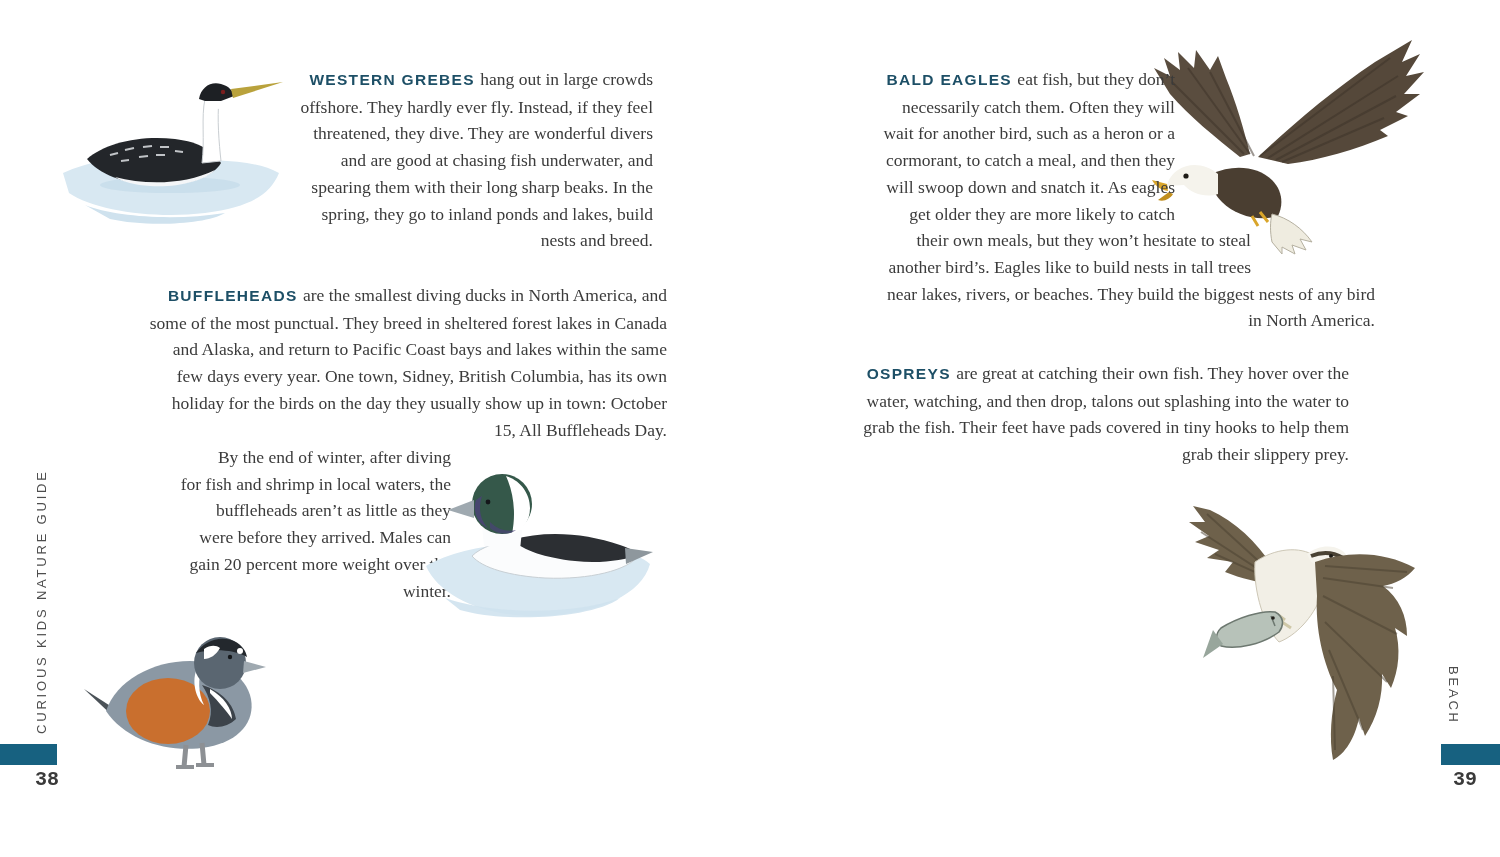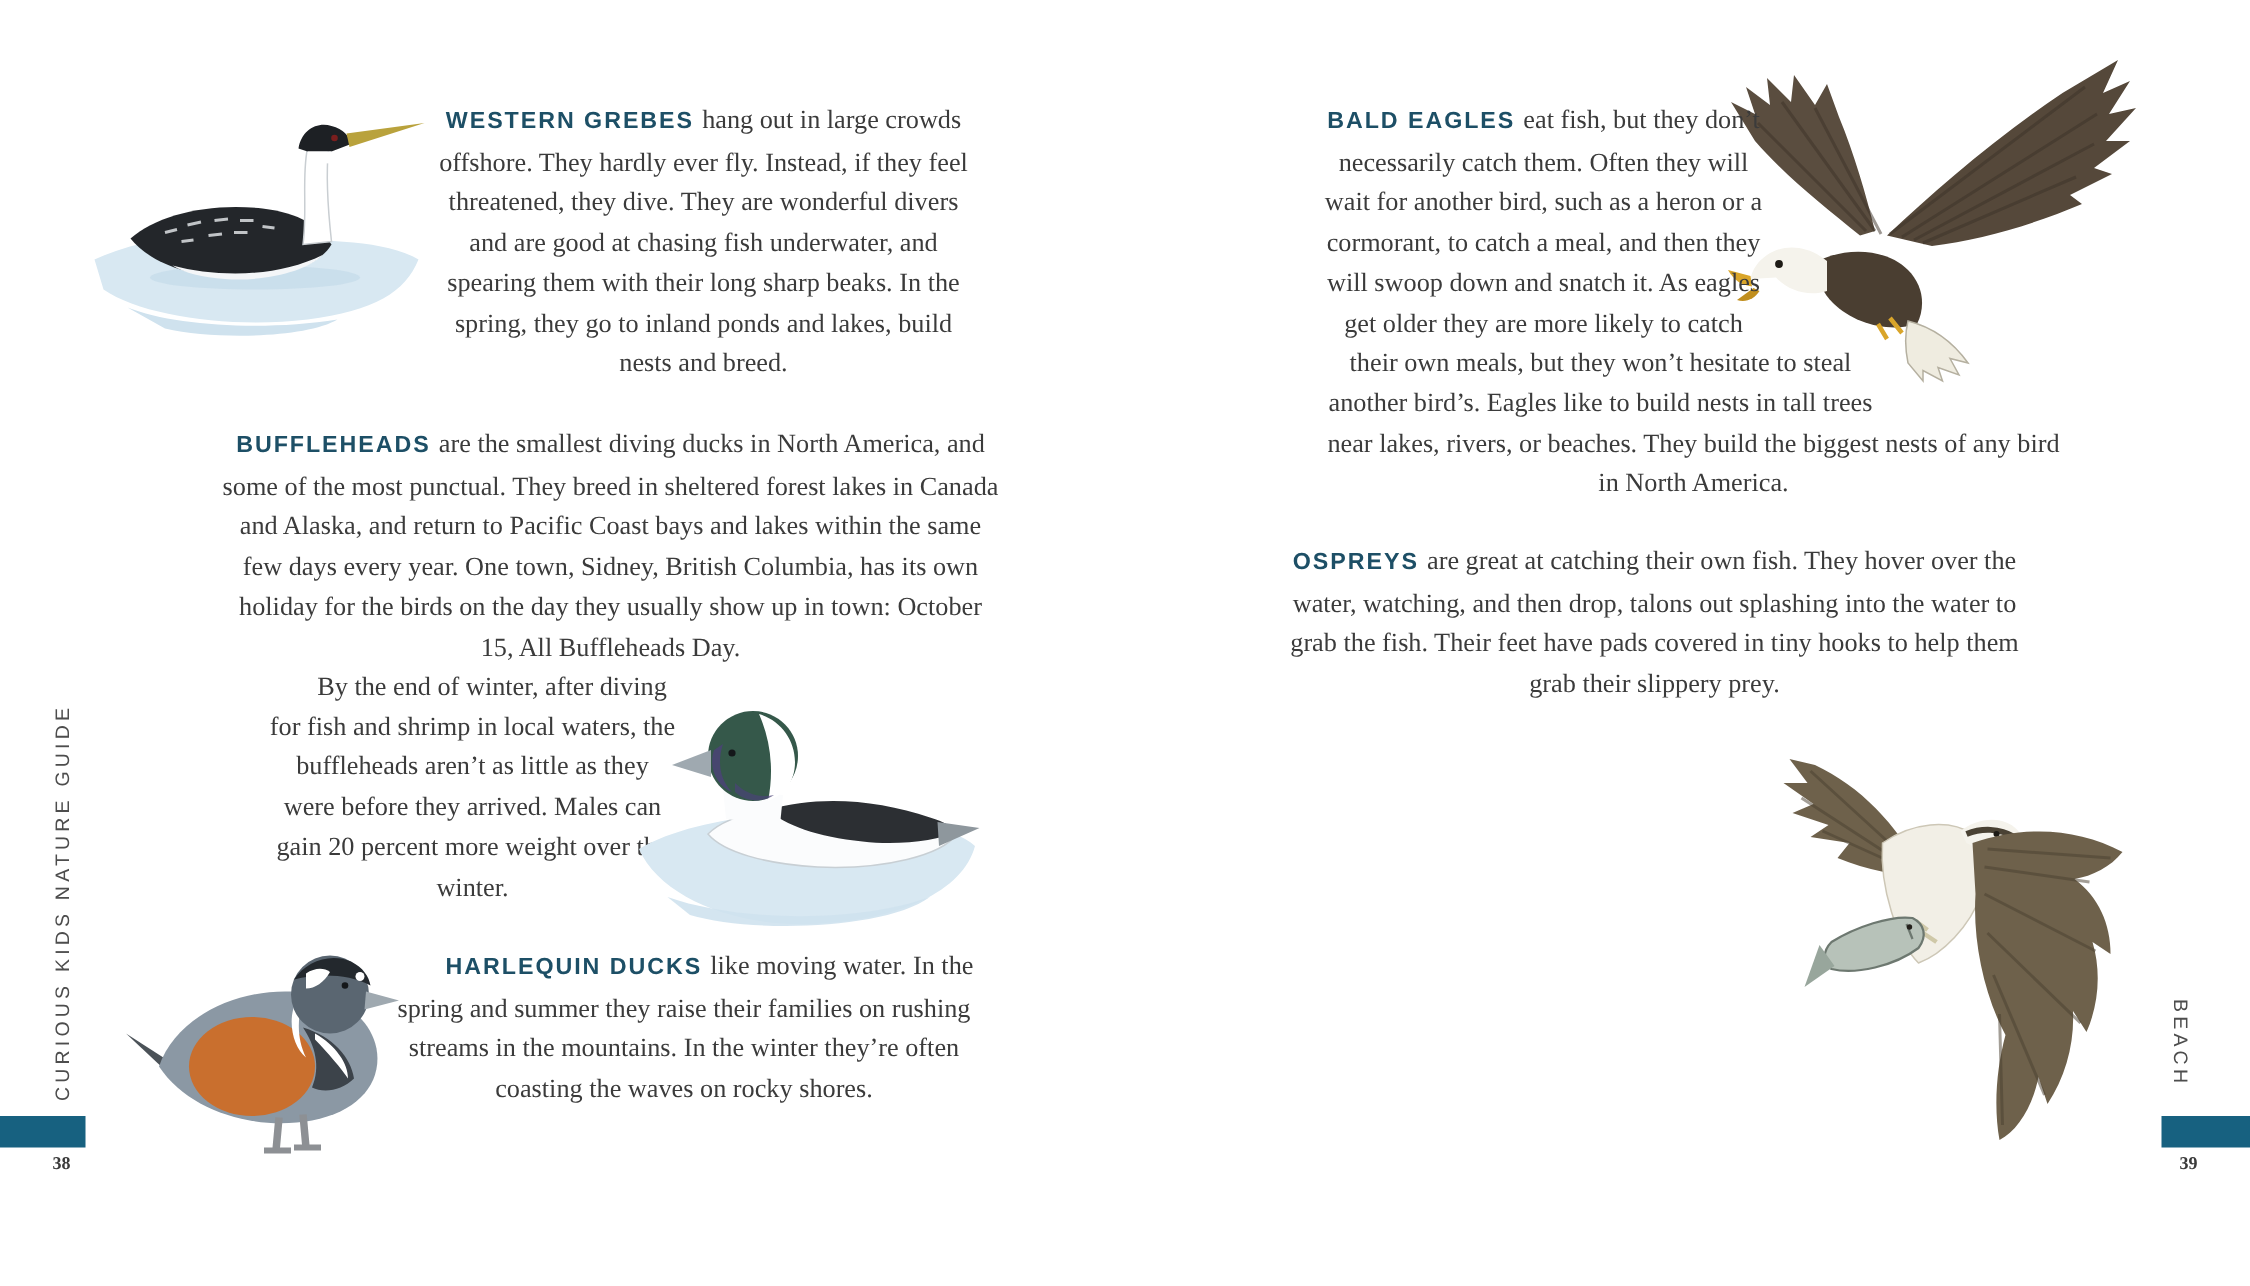--- a/index.html
+++ b/index.html
@@ -5,21 +5,21 @@
   html,body { margin:0; padding:0; background:#ffffff; }
   .spread {
     position:relative; width:1500px; height:857px;
     background:#ffffff; overflow:hidden;
     font-family:"Liberation Serif", serif;
     color:#3b3b3b;
   }
   .para {
     position:absolute;
     font-size:17.5px; line-height:26.7px;
-    text-align:center;
+    text-align:right;
   }
   .lead {
     font-family:"Liberation Sans", sans-serif;
     font-weight:bold; font-size:15.5px;
     letter-spacing:1.3px; color:#1d4f66;
     margin-right:0.35em;
   }
   .indent2 { display:block; text-indent:26px;margin-left:32px; }
   .firstline-indent { text-indent:34px; }
   .illus { position:absolute; }
@@ -33,22 +33,22 @@
     font-family:"Liberation Sans", sans-serif;
     font-size:13px; letter-spacing:2.8px; color:#4d4d4d;
     writing-mode:vertical-rl; white-space:nowrap;
   }
   .vert-label.up { transform:rotate(180deg); }
   .tab {
     position:absolute; height:21px; background:#176180;
   }
   .pagenum {
     position:absolute;
-    font-family:Liberation Serif, serif;
-    font-size:12px; font-weight:bold; color:#3a3a3a;
+    font-family:Liberation Mono, monospace;
+    font-size:20px; font-weight:bold; color:#3a3a3a;
   }
 </style>
 </head>
 <body>
 
 <div class="spread">
 
   <span class="illus" style="left:55px; top:55px; width:230px; height:175px;">
     <svg viewBox="0 0 230 175" aria-hidden="true">
       <path d="M8,118 C40,103 80,100 115,103 C160,106 200,104 224,118 C215,140 195,152 150,158 C100,164 40,156 14,138 Z" fill="#d8e8f2"></path>
@@ -104,23 +104,20 @@
       <path d="M114,38 C122,26 138,20 152,26 C160,30 164,36 165,42 C150,34 130,34 114,38 Z" fill="#23282d"></path>
       <path d="M122,34 C128,30 134,30 138,33 C134,40 128,44 122,44 Z" fill="#ffffff"></path>
       <circle cx="158" cy="36" r="3" fill="#ffffff"></circle>
       <polygon points="162,46 184,52 161,58" fill="#9fa9b0"></polygon>
       <circle cx="148" cy="42" r="2.2" fill="#14171a"></circle>
       <path d="M104,130 L102,152 M120,128 L122,150" stroke="#8d9094" stroke-width="5" fill="none"></path>
       <path d="M94,152 L112,152 M114,150 L132,150" stroke="#8d9094" stroke-width="4"></path>
     </svg>
   </span>
 
-  <div class="para firstline-indent" style="left:246px; top:630px; width:420px;">
-    <span class="lead">HARLEQUIN DUCKS</span><span>like moving water. In the spring and summer they raise their families on rushing streams in the mountains. In the winter they’re often coasting the waves on rocky shores.</span>
-  </div>
 
   <div class="vert-label up" style="left:34px; top:500px; height:234px;">CURIOUS KIDS NATURE GUIDE</div>
   <div class="tab" style="left:0px; top:744px; width:57px;"></div>
   <div class="pagenum" style="left:35px; top:768px;">38</div>
 
   <span class="illus" style="left:1140px; top:32px; width:315px; height:235px;">
     <svg viewBox="0 0 315 235" aria-hidden="true">
       <path d="M100,125 C75,105 50,85 30,62 L14,36 L30,44 L24,26 L40,38 L38,20 L54,36 L56,18 L70,38 L78,24 L86,46 C96,70 104,98 110,122 Z" fill="#5a4d3f"></path>
       <path d="M118,125 C150,95 190,60 235,30 L272,8 L262,30 L280,22 L266,44 L284,40 L264,62 L280,62 L256,80 L268,84 L240,98 L248,104 C215,118 180,128 148,132 Z" fill="#55483a"></path>
       <path d="M120,124 L250,26 M128,126 L258,44 M136,128 L256,64 M142,130 L244,86 M104,122 L32,50 M110,122 L48,36 M114,124 L70,40" stroke="#3b3227" stroke-width="2" fill="none" opacity="0.5"></path>

